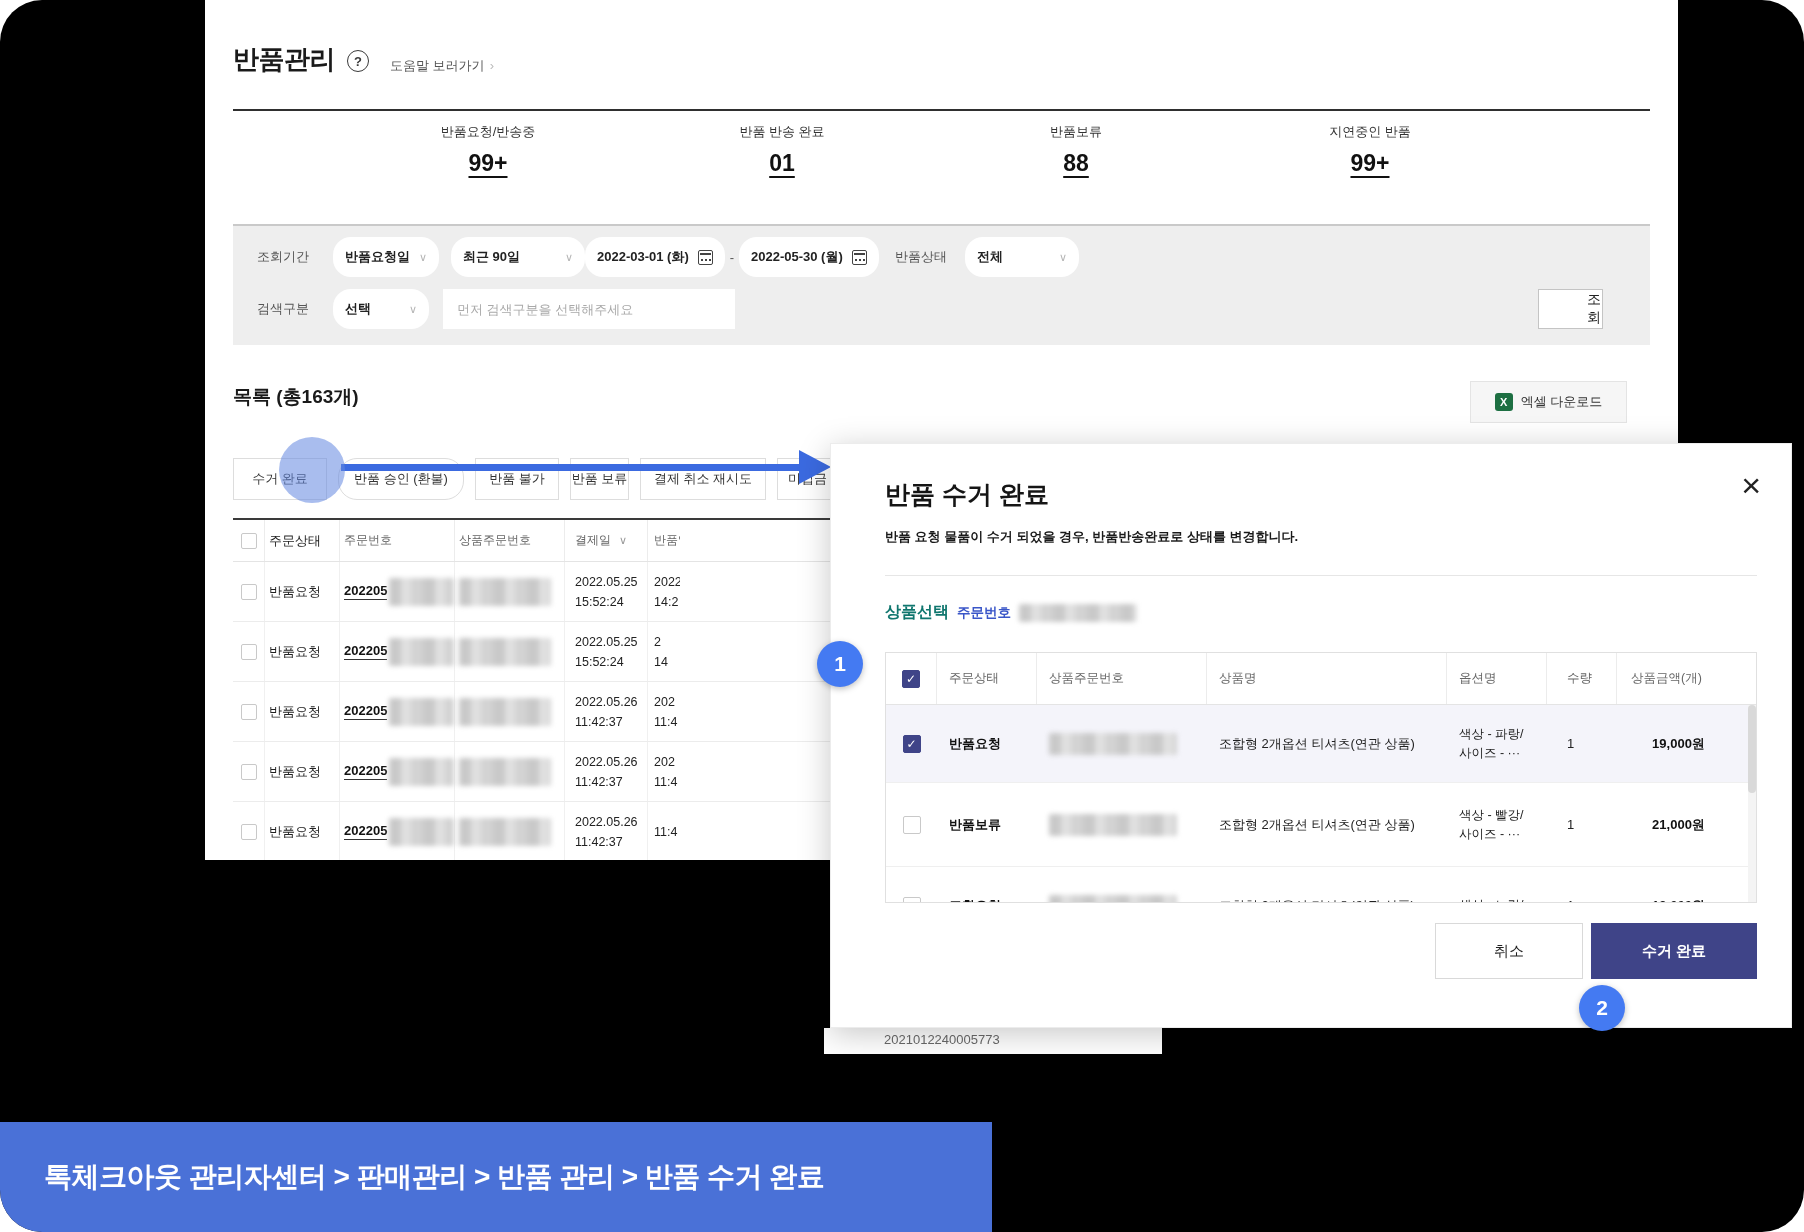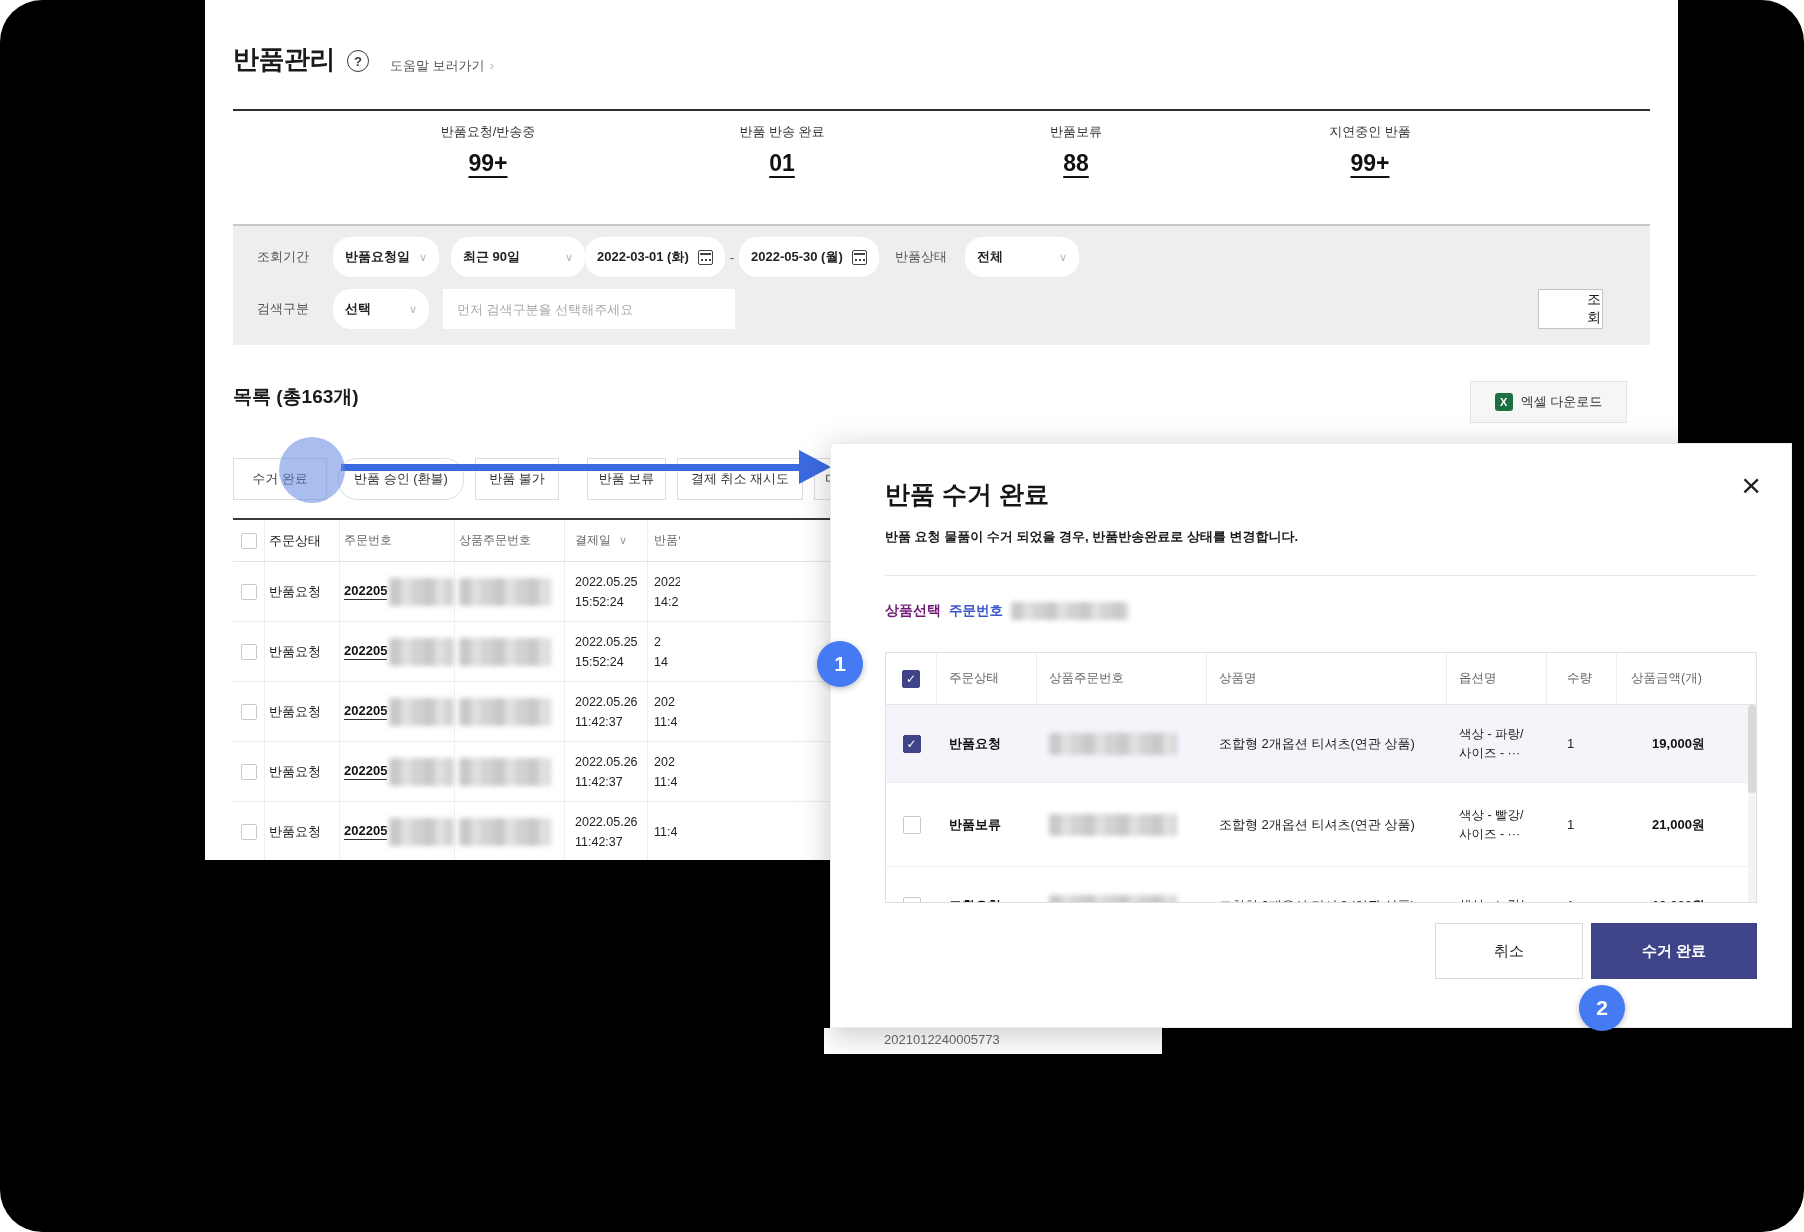--- a/index.html
+++ b/index.html
@@ -41,21 +41,21 @@
   .search-btn { position:absolute; left:1305px; top:63px; width:65px; height:40px; background:#fff; border:1px solid #c4c4c4; font-size:14px; color:#222; display:flex; align-items:center; justify-content:center;padding-left:48px; }
 
   .list-title { position:absolute; left:28px; top:384px; font-size:19px; font-weight:700; color:#1a1a1a; }
   .excel-btn { position:absolute; left:1265px; top:381px; width:157px; height:42px; background:#f6f6f6; border:1px solid #e4e4e4; display:flex; align-items:center; justify-content:center; gap:8px; }
   .excel-icon { width:18px; height:18px; background:#1d6f42; border-radius:3px; color:#fff; font-size:11px; font-weight:700; display:flex; align-items:center; justify-content:center; }
   .excel-icon::after { content:"X"; }
   .excel-label { font-size:13px; color:#333; }
 
   .tabs { position:absolute; left:28px; top:458px; height:42px; display:flex; }
   .tab { height:42px; border:1px solid #ddd; background:#fff; font-size:13px; color:#333; display:flex; align-items:center; justify-content:center; margin-right:11px; }
-  .tab.t0{width:94px;} .tab.t1{width:126px;border-radius:19px;} .tab.t2{width:84px;} .tab.t3{width:79px;margin-left:17px;} .tab.t4{width:126px;}
+  .tab.t0{width:94px;} .tab.t1{width:126px;border-radius:19px;} .tab.t2{width:84px;} .tab.t3{width:59px;} .tab.t4{width:126px;}
   .tab.t5{width:120px; justify-content:flex-start; padding-left:10px; margin-right:0;}
 
   .table { position:absolute; left:28px; top:518px; width:1417px; }
   .thead { display:flex; height:44px; border-top:2px solid #3a3a3a; border-bottom:1px solid #e4e4e4; background:#fff; align-items:center; }
   .trow { display:flex; height:60px; border-bottom:1px solid #ececec; align-items:center; background:#fff; }
   .cell { height:100%; display:flex; align-items:center; border-right:1px solid #f0f0f0; }
   .thead .cell { font-size:12px; color:#666; border-right:1px solid #ececec; }
   .c0{width:32px; justify-content:center;} .c1{width:75px; padding-left:4px;}
   .c2{width:115px; padding-left:4px;} .c3{width:110px; padding-left:4px;}
   .c4{width:83px; padding-left:10px;} .c5{width:300px; padding-left:6px; border-right:none;}
@@ -80,21 +80,21 @@
   .badge.b1 { left:817px; top:641px; } .badge.b2 { left:1579px; top:985px; }
 
   
   .fragment-strip { position:absolute; left:824px; top:1028px; width:338px; height:26px; background:#fff; z-index:9; font-size:13px; color:#6a6a6a; padding-left:60px; line-height:24px; overflow:hidden; }
   .modal { position:absolute; left:830px; top:443px; width:962px; height:585px; background:#fff; z-index:10; border:1px solid #ececec; box-shadow:0 6px 30px rgba(0,0,0,0.22); }
   .m-close { position:absolute; right:30px; top:24px; font-size:34px; font-weight:300; color:#222; line-height:1; cursor:pointer; }
   .m-title { position:absolute; left:54px; top:34px; font-size:25px; font-weight:700; color:#151515; }
   .m-desc { position:absolute; left:54px; top:84px; font-size:13px; font-weight:600; color:#1a1a1a; }
   .m-divider { position:absolute; left:54px; top:131px; width:872px; height:1px; background:#e6e6e6; }
   .m-select-row { position:absolute; left:54px; top:158px; display:flex; align-items:center; }
-  .m-sel-label { font-size:14px; font-weight:700; color:#701a75; }
+  .m-sel-label { font-size:16px; font-weight:700; color:#0f766e; }
   .m-order-link { font-size:13.5px; font-weight:600; color:#3a56c8; margin-left:8px; }
   .m-order-blur { width:118px; height:18px; margin-left:8px; }
   .m-table { position:absolute; left:54px; top:208px; width:872px; border:1px solid #e0e0e0; }
   .m-thead { display:flex; height:52px; border-bottom:1px solid #e4e4e4; align-items:center; }
   .m-thead .mcell { font-size:12.5px; color:#666; border-right:1px solid #ececec; }
   .m-tbody { height:197px; overflow:hidden; position:relative; }
   .m-row { display:flex; align-items:center; border-bottom:1px solid #efefef; background:#fff; }
   .m-row.sel { background:#f4f4fa; }
   .m-row.h78 { height:78px; } .m-row.h84 { height:84px; }
   .mcell { height:100%; display:flex; align-items:center; }
@@ -462,14 +462,17 @@
       </div>
     </div>
 
     <div class="btn-cancel">취소</div>
     <div class="btn-confirm">수거 완료</div>
   </div>
 
   <div class="badge b1">1</div>
   <div class="badge b2">2</div>
 
+  <div class="footer-bar">
+    <span class="footer-text">톡체크아웃 관리자센터 &gt; 판매관리 &gt; 반품 관리 &gt; 반품 수거 완료</span>
+  </div>
 
 </div>
 
 </body></html>

